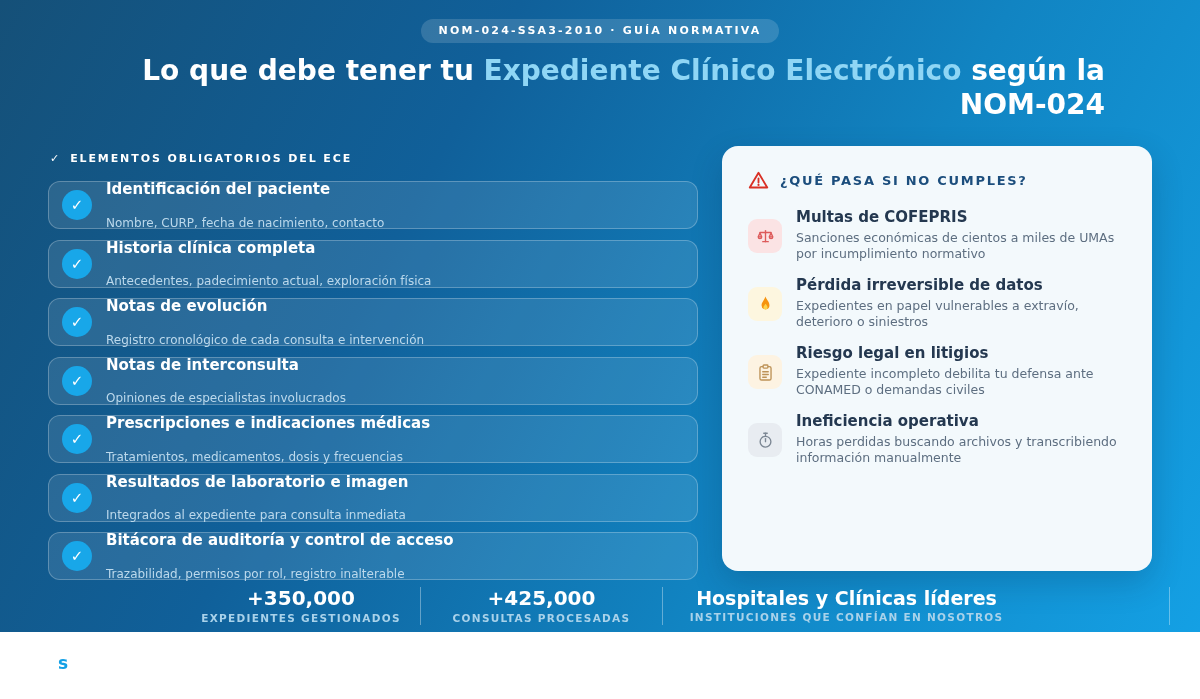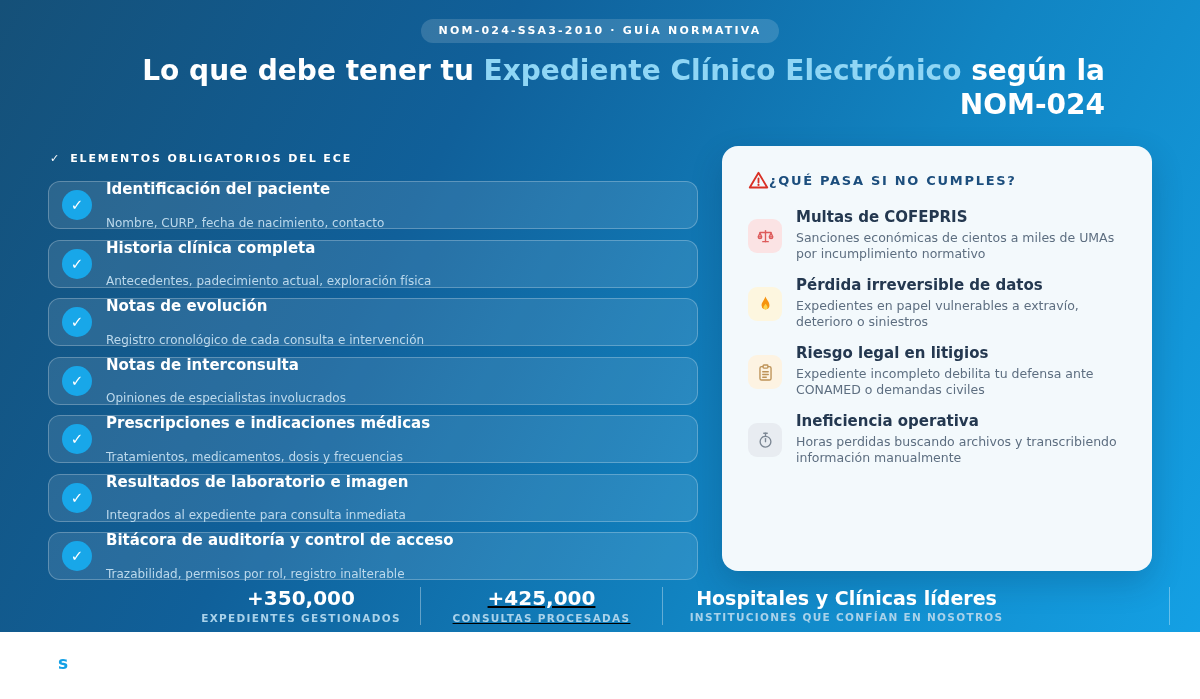--- a/index.html
+++ b/index.html
@@ -45,40 +45,40 @@
   }
   .item-title { font-size:15px; font-weight:bold; color:#ffffff; line-height:1.1; }
   .item-sub   { font-size:12px; color:#bcd9ec; margin-top:18px; }
 
   
   .panel {
     margin-left:24px; width:430px; height:425px;
     background:#f3f9fc; border-radius:16px; padding:24px 26px;
     box-shadow:0 12px 32px rgba(0,30,60,.20);
   }
-  .panel-head { display:flex; align-items:center; margin-bottom:18px; }
+  .panel-head { display:flex; align-items:center; gap:11px; margin-bottom:18px; }
   .panel-title { color:#1c4e7d; font-size:13px; font-weight:bold; letter-spacing:1.7px; }
   .w-item { display:flex; gap:14px; margin-bottom:14px; align-items:center; }
   .w-icon {
     width:34px; height:34px; border-radius:9px; flex:none;
     display:flex; align-items:center; justify-content:center;
   }
   .bg-red    { background:#fbe3e4; }
   .bg-cream  { background:#fdf3e2; }
   .bg-yellow { background:#fdf6df; }
   .bg-gray   { background:#e8ecf1; }
   .w-title { font-size:15px; font-weight:bold; color:#243850; line-height:1.15; }
   .w-desc  { font-size:12.5px; color:#5d6e80; line-height:1.35; margin-top:3px; max-width:330px; }
 
   
   .stats { position:absolute; left:0; right:0; bottom:2px; height:48px; display:flex; align-items:center; }
   .sp1 { width:182px; flex:none; }
   .sp2 { width:139px; flex:none; }
   .stat { text-align:center; flex:none; }
-  .w238 { width:238px; } .w241 { width:241px;text-decoration:underline; } .w367 { width:367px; }
+  .w238 { width:238px; } .w241 { width:241px; } .w367 { width:367px; }
   .vdiv { width:1px; height:38px; background:rgba(255,255,255,.35); flex:none; }
   .stat-value { color:#ffffff; font-size:20px; font-weight:bold; line-height:1.05; }
   .stat-label { color:#a9d2ea; font-size:10.5px; font-weight:bold; letter-spacing:1.3px; margin-top:3px; }
 
   
   .footer { height:67px; background:#ffffff; position:relative; }
   .logo { position:absolute; left:58px; top:21px; color:#12a0e6; font-weight:bold; font-size:17px; }
 
   svg { display:block; }
 </style>

